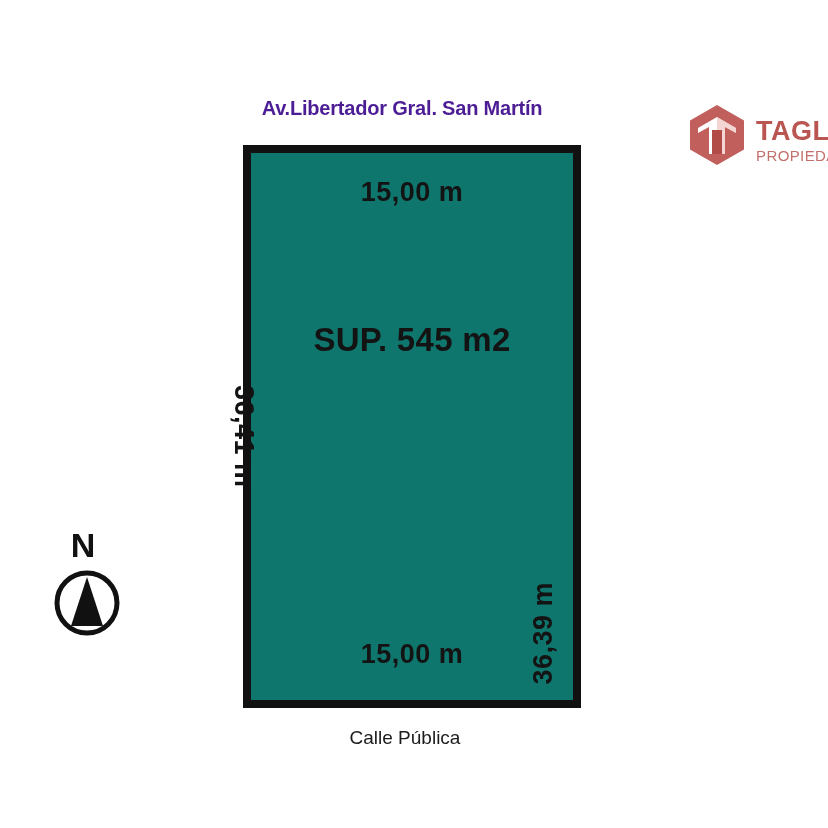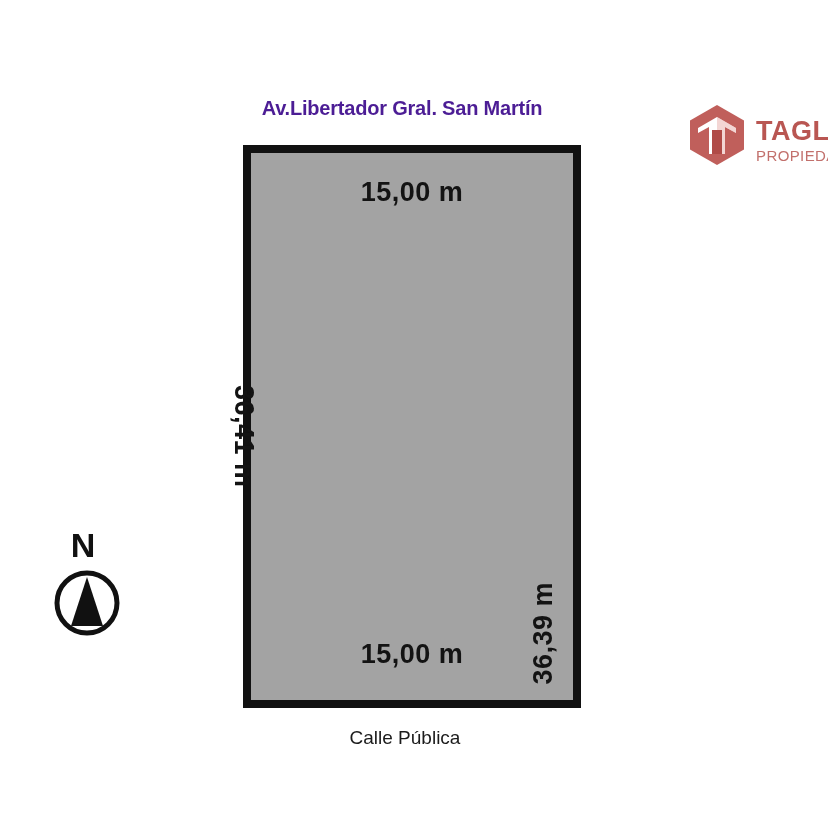--- a/index.html
+++ b/index.html
@@ -76,21 +76,21 @@
 
   
   .lot {
     position: absolute;
     left: 243px;
     top: 145px;
     width: 338px;
     height: 563px;
     box-sizing: border-box;
     border: 8px solid #111111;
-    background: #a3a3a3;
+    background: #0f766e;
   }
   .lot-inner {
     position: relative;
     width: 100%;
     height: 100%;
   }
 
   .dim {
     position: absolute;
     font-size: 27px;
@@ -194,20 +194,21 @@
   </div>
   <div class="brand-text">
     <div class="brand-name">TAGL</div>
     <div class="brand-sub">PROPIEDA</div>
   </div>
 </div>
 
 <div class="lot">
   <div class="lot-inner">
     <div class="dim dim-top">15,00 m</div>
+    <div class="sup">SUP. 545 m2</div>
     <div class="dim dim-left">36,41 m</div>
     <div class="dim dim-right">36,39 m</div>
     <div class="dim dim-bottom">15,00 m</div>
   </div>
 </div>
 
 <div class="street-bottom">Calle Pública</div>
 
 <div class="compass">
   <div class="compass-letter">N</div>

